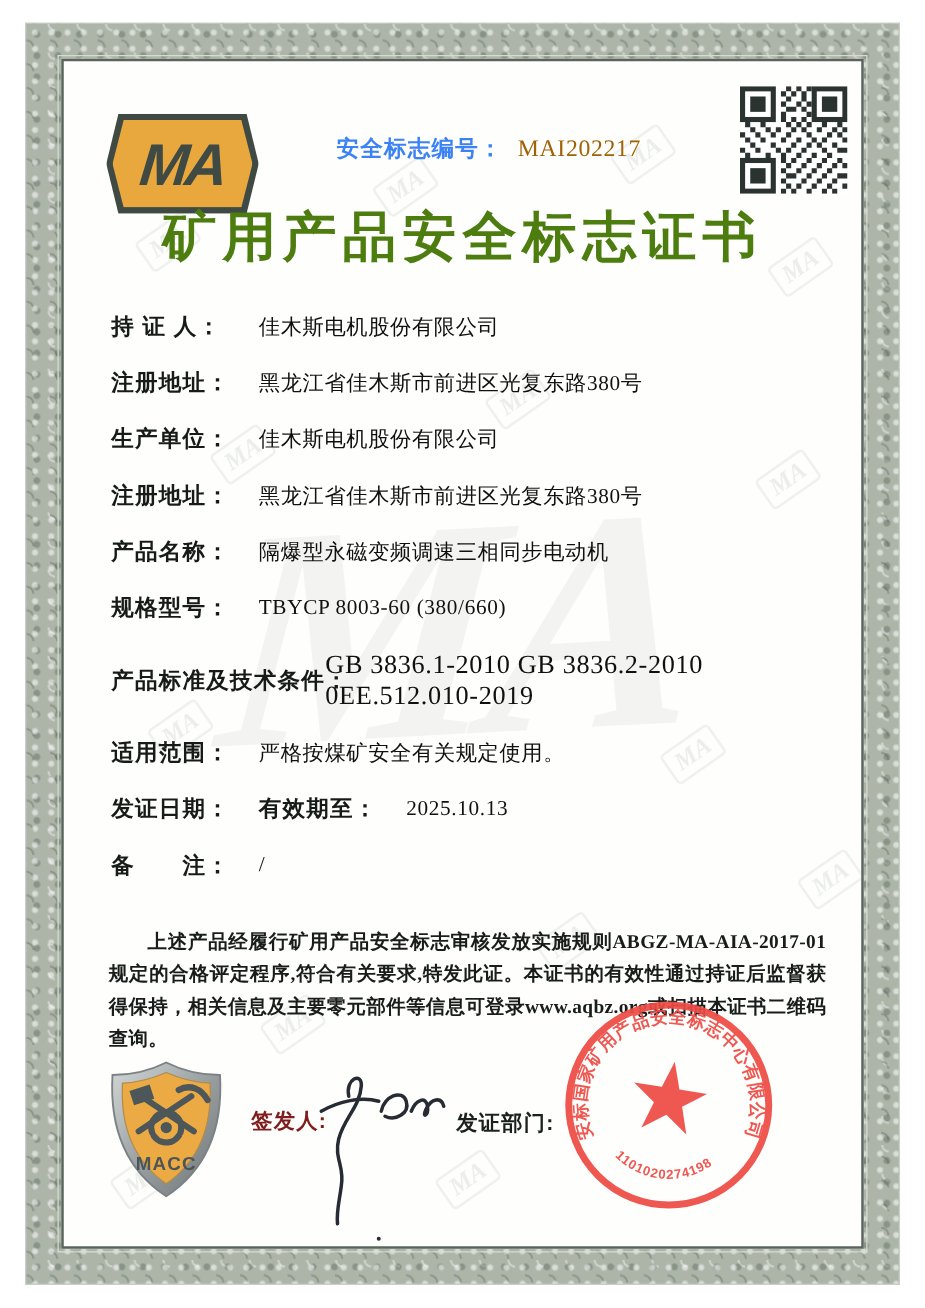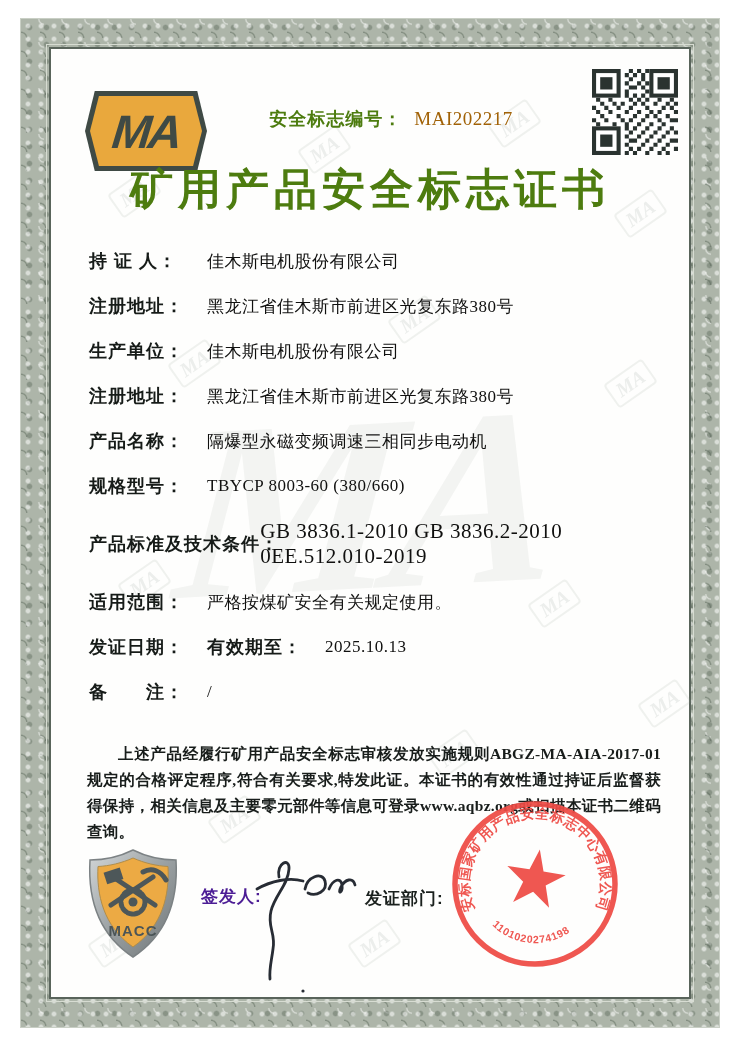--- a/index.html
+++ b/index.html
@@ -23,41 +23,41 @@
   .wm-big{position:absolute;z-index:1;left:128px;top:330px;font:italic 900 250px "Liberation Serif","DejaVu Serif",serif;
       line-height:1;color:rgba(162,172,164,.12);letter-spacing:-8px;transform:rotate(-3deg) skewX(-8deg);pointer-events:none;}
   .content{position:absolute;inset:0;z-index:2;}
   
   .logo-ma{position:absolute;left:34px;top:42px;width:122px;height:80px;
       clip-path:polygon(8% 0,92% 0,100% 50%,92% 100%,8% 100%,0 50%);background:#3f4a45;}
   .logo-ma .fill{position:absolute;inset:5px;clip-path:polygon(8% 0,92% 0,100% 50%,92% 100%,8% 100%,0 50%);background:#e9a83d;}
   .logo-ma .txt{position:absolute;inset:0;display:flex;align-items:center;justify-content:center;
       font:italic 900 47px "Liberation Sans","DejaVu Sans",sans-serif;color:#3f4a45;letter-spacing:-3px;transform:skewX(-6deg);}
   .certno{position:absolute;left:160px;top:58px;width:360px;display:flex;justify-content:center;align-items:baseline;gap:12px;}
-  .certno .lab{font:700 18px "Liberation Sans","DejaVu Sans",sans-serif;color:#4d7c0f;letter-spacing:1px;}
+  .certno .lab{font:700 18px "Liberation Sans","DejaVu Sans",sans-serif;color:#3b82f6;letter-spacing:1px;}
   .certno .num{font:400 19px "Liberation Serif","DejaVu Serif",serif;color:#a16207;letter-spacing:.5px;}
   .qr{position:absolute;left:541px;top:20px;width:86px;height:86px;}
   .title{position:absolute;left:0;right:0;top:112px;text-align:center;
       font:700 43px "Liberation Serif","DejaVu Serif",serif;color:#4d7c0f;letter-spacing:5px;}
   
   .fields{position:absolute;left:38px;top:200px;right:26px;}
   .row{display:flex;align-items:center;margin-bottom:21px;}
   .lbl{font:700 18px "Liberation Sans","DejaVu Sans",sans-serif;color:#161b18;min-width:118px;white-space:nowrap;letter-spacing:1px;}
   .val{font:400 17px "Liberation Serif","DejaVu Serif",serif;color:#10100f;letter-spacing:.5px;}
   .row.long .lbl{min-width:0;margin-right:10px;}
   .row.long .val{font-size:21px;}
   .val.issue{min-width:200px;}
   
   .statement{position:absolute;left:36px;top:656px;right:28px;
       font:600 15.5px "Liberation Serif","DejaVu Serif",serif;color:#181d1b;
       line-height:26px;text-indent:2em;text-align:justify;letter-spacing:.3px;margin-top:36px;}
   
   .footer{position:absolute;left:0;top:790px;right:0;height:200px;}
   .shield{position:absolute;left:30px;top:8px;}
-  .signer{position:absolute;left:150px;top:46px;font:700 17px "Liberation Sans","DejaVu Sans",sans-serif;color:#4c1d95;letter-spacing:1px;}
+  .signer{position:absolute;left:150px;top:46px;font:700 17px "Liberation Sans","DejaVu Sans",sans-serif;color:#7f1d1d;letter-spacing:1px;}
   .signature{position:absolute;left:194px;top:-4px;z-index:4;}
   .dept{position:absolute;left:314px;top:48px;font:700 17px "Liberation Sans","DejaVu Sans",sans-serif;color:#1a201d;letter-spacing:1px;}
   .stamp{position:absolute;left:395px;top:-44px;z-index:3;opacity:.93;}
 </style>
 </head>
 <body>
 
 <div class="page">
   <div class="frame">
     <div class="inner">

